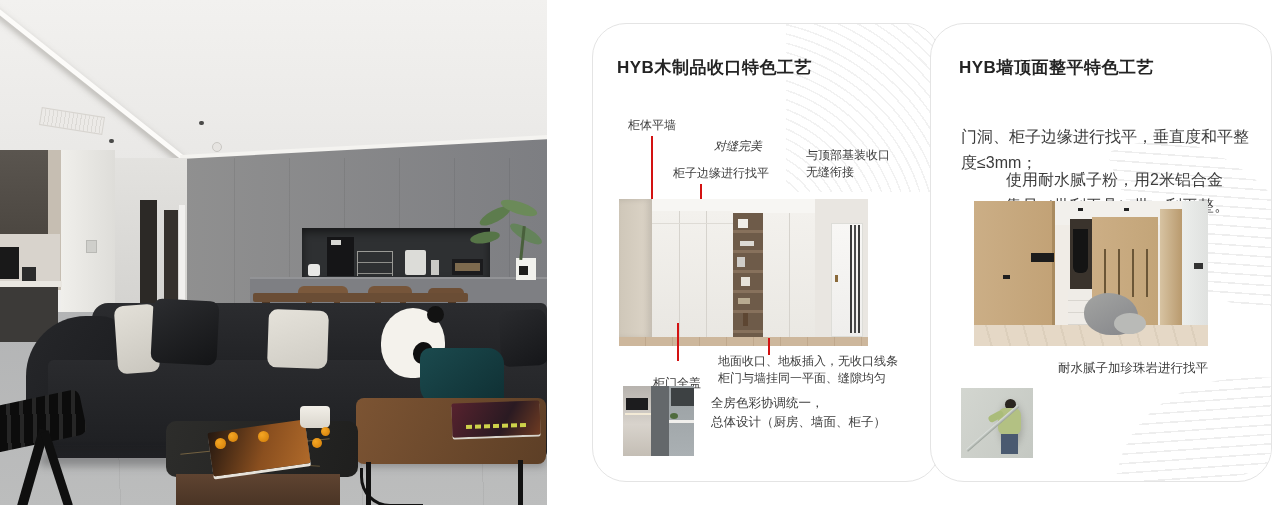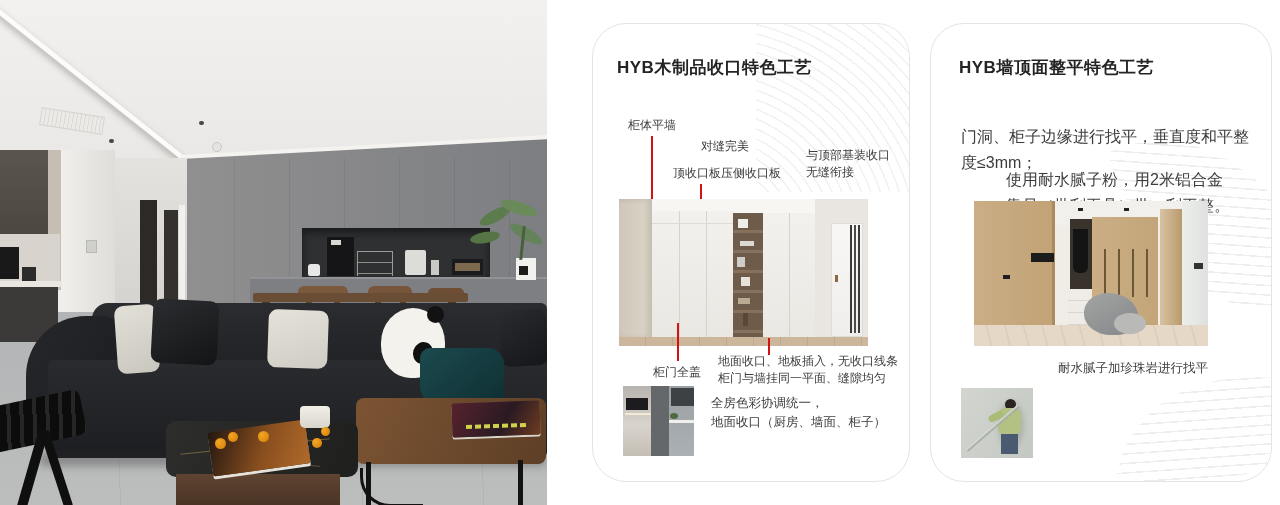--- a/index.html
+++ b/index.html
@@ -6,21 +6,21 @@
   .stage{position:relative;width:1280px;height:505px;background:#ffffff;overflow:hidden;
          font-family:"Liberation Sans","DejaVu Sans",sans-serif;color:#3d3d3d;}
   .ab{position:absolute;}
 
   
   .photo{position:absolute;left:0;top:0;width:547px;height:505px;overflow:hidden;background:#efeeec;}
 
   
   .card{position:absolute;top:23px;width:316px;height:457px;background:#fff;
         border:1px solid #e4e4e4;border-radius:34px;overflow:hidden;}
-  .card1{left:592px;}
+  .card1{left:592px;padding-left:30px;}
   .card2{left:930px;padding-left:24px;}
   .card-title{position:absolute;font-size:17px;font-weight:bold;color:#242424;letter-spacing:.5px;white-space:nowrap;}
   .c-title{left:24px;top:32px;}
   .co{position:absolute;font-size:12px;line-height:17px;color:#3c3c3c;white-space:pre-line;}
   .rl{position:absolute;width:2px;background:#d31212;}
   .para{position:absolute;font-size:16px;line-height:26px;color:#3c3c3c;white-space:pre-line;}
   .fan{position:absolute;right:-2px;top:-2px;width:155px;height:170px;
        background:repeating-radial-gradient(circle at -35% 135%, #ffffff 0 7.5px, #ededed 7.5px 9px);
        opacity:.75;}
   .leaf{position:absolute;opacity:.9;}
@@ -153,22 +153,22 @@
     <div class="ab" style="left:28px;top:428px;width:10px;height:80px;background:#0f0f0f;transform:rotate(16deg);"></div>
     <div class="ab" style="left:52px;top:430px;width:9px;height:78px;background:#0f0f0f;transform:rotate(-18deg);"></div>
   </div>
 
   <div class="card card1">
     <div class="fan"></div>
 
     <div class="card-title c-title">HYB木制品收口特色工艺</div>
 
     <div class="co" style="left:35px;top:93px;">柜体平墙</div>
-    <div class="co" style="left:108px;top:114px;">对缝完美</div>
-    <div class="co" style="left:80px;top:141px;">顶收口板压侧收口板</div>
+    <div class="co" style="left:121px;top:114px;font-style:italic;">对缝完美</div>
+    <div class="co" style="left:80px;top:141px;">柜子边缘进行找平</div>
     <div class="co" style="left:213px;top:123px;">与顶部基装收口
 无缝衔接</div>
 
     <div class="rl" style="left:58px;top:112px;height:105px;"></div>
     <div class="rl" style="left:107px;top:160px;height:40px;"></div>
 
     <div class="img-frame img1">
       <div class="ab" style="left:0;top:0;width:249px;height:14px;background:#f7f6f3;border-bottom:1px solid #e2dfd9;"></div>
       <div class="ab" style="left:0;top:0;width:33px;height:140px;background:linear-gradient(90deg,#cfc7b9,#ddd5c8);box-shadow:inset -4px 0 6px rgba(0,0,0,.12);"></div>
       <div class="ab" style="left:33px;top:12px;width:81px;height:128px;background:linear-gradient(180deg,#f3f1ed,#e9e7e2);"></div>
@@ -190,37 +190,37 @@
       <div class="ab" style="left:231px;top:26px;width:2px;height:108px;background:#3a3a3a;"></div>
       <div class="ab" style="left:235px;top:26px;width:2px;height:108px;background:#4a4a4a;"></div>
       <div class="ab" style="left:239px;top:26px;width:2px;height:108px;background:#3a3a3a;"></div>
       <div class="ab" style="left:216px;top:76px;width:3px;height:7px;background:#8a6a3a;"></div>
       <div class="ab" style="left:0;top:138px;width:249px;height:9px;background:repeating-linear-gradient(90deg,#cdb79c 0 26px,#c0a88c 26px 27px);"></div>
     </div>
 
     <div class="rl" style="left:84px;top:299px;height:38px;"></div>
     <div class="rl" style="left:175px;top:314px;height:17px;"></div>
 
-    <div class="co" style="left:60px;top:340px;">柜门全盖</div>
+    <div class="co" style="left:60px;top:351px;">柜门全盖</div>
     <div class="co" style="left:125px;top:329px;">地面收口、地板插入，无收口线条
 柜门与墙挂同一平面、缝隙均匀</div>
 
     <div class="img-frame thumb1">
       <div class="ab" style="left:0;top:0;width:36px;height:70px;background:linear-gradient(180deg,#b7b3ae,#d8d3cc 55%,#c4beb5);"></div>
       <div class="ab" style="left:3px;top:12px;width:22px;height:12px;background:#1c1c1e;"></div>
       <div class="ab" style="left:2px;top:27px;width:26px;height:2px;background:#f3ead6;"></div>
       <div class="ab" style="left:28px;top:0;width:18px;height:70px;background:#64686b;"></div>
       <div class="ab" style="left:46px;top:0;width:25px;height:70px;background:linear-gradient(180deg,#9aa0a3,#aab0b3);"></div>
       <div class="ab" style="left:48px;top:2px;width:23px;height:18px;background:#3d4143;"></div>
       <div class="ab" style="left:46px;top:34px;width:25px;height:3px;background:#f0efec;"></div>
       <div class="ab" style="left:47px;top:27px;width:8px;height:6px;background:#4f6b3e;border-radius:50%;"></div>
     </div>
 
     <div class="summary">全房色彩协调统一，
-地面收口（厨房、墙面、柜子）</div>
+总体设计（厨房、墙面、柜子）</div>
   </div>
 
   <div class="card card2">
     <div class="leaf leaf1"></div>
     <div class="leaf leaf2"></div>
 
     <div class="card-title c-title" style="left:28px;">HYB墙顶面整平特色工艺</div>
 
     <div class="para" style="left:30px;top:100px;">门洞、柜子边缘进行找平，垂直度和平整
 度≤3mm；</div>

